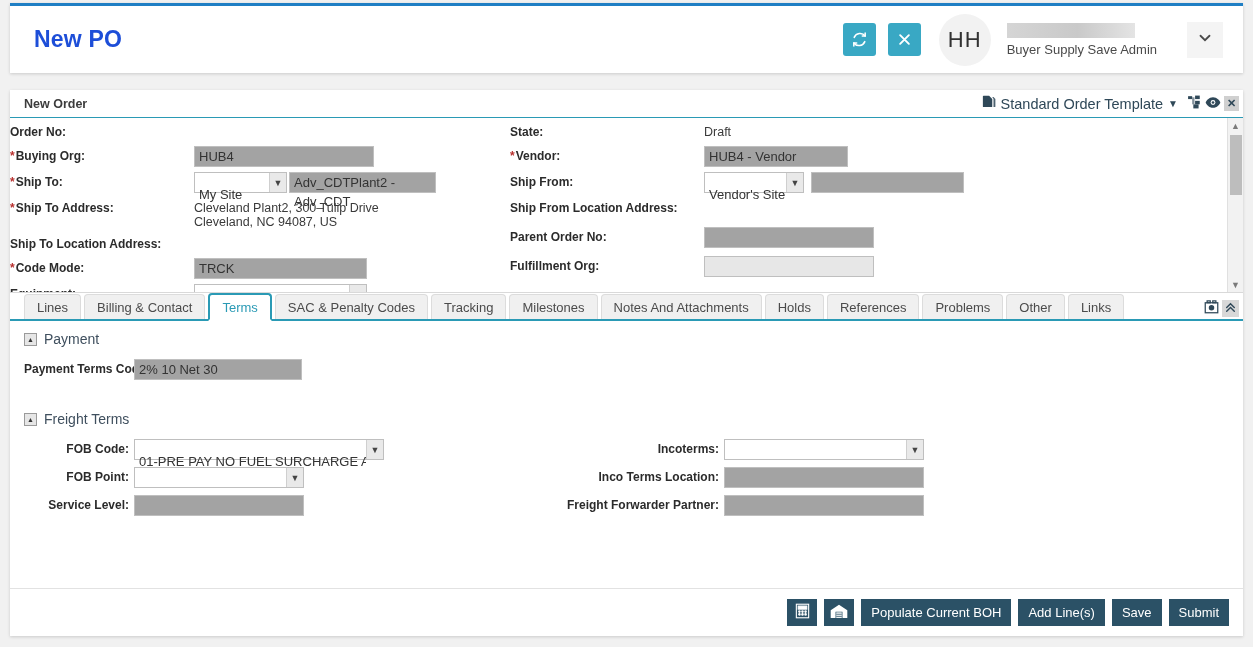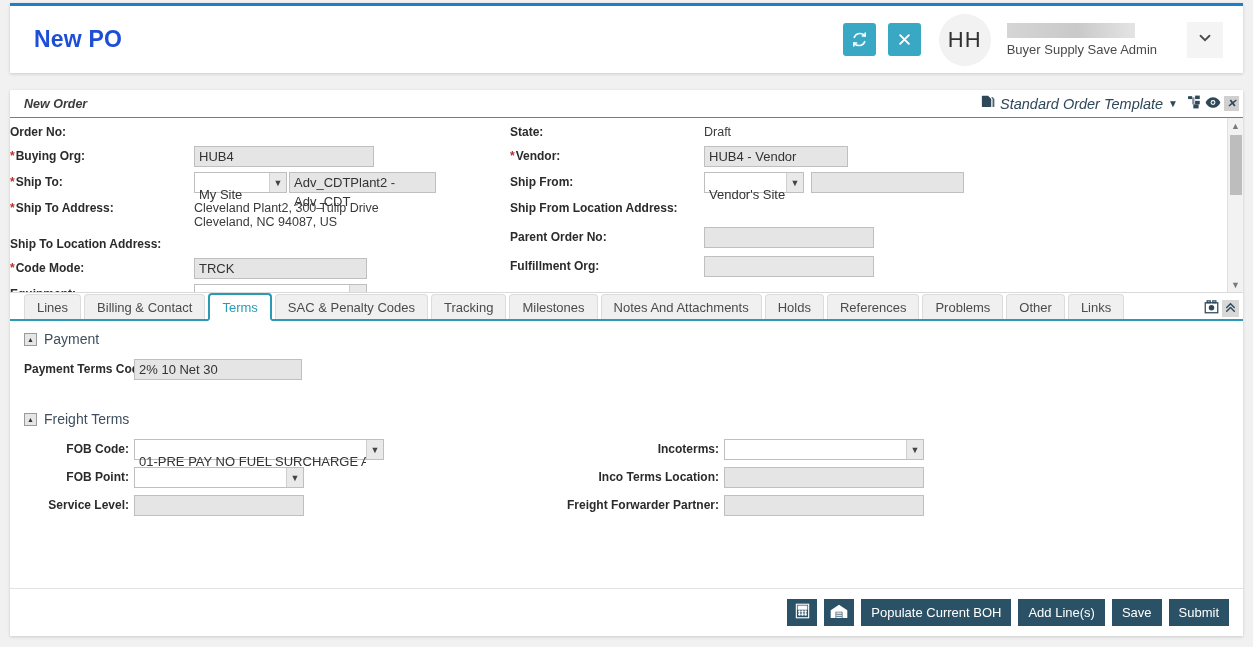--- a/index.html
+++ b/index.html
@@ -77,21 +77,20 @@
     width: 1233px; height: 546px;
     background: #fff;
     box-shadow: 0 1px 3px rgba(0,0,0,0.16);
   }
   .panel-header {
     height: 28px;
     border-bottom: 1px solid #2a9ab5;
     display: flex; align-items: center;
     padding: 0 4px 0 14px;
     position: relative;
-    font-style: italic;
   }
   .panel-header-title {
     font-size: 12.5px; font-weight: bold; color: #3c3c3c;
   }
   .panel-header-right {
     margin-left: auto;
     display: flex; align-items: center; gap: 3px;
   }
   .tmpl-select {
     display: flex; align-items: center; gap: 5px;
@@ -133,21 +132,21 @@
     white-space: nowrap;
   }
   .col-left .flabel { width: 184px; }
   .col-right .flabel { width: 194px; }
   .req { color: #b8312f; font-weight: bold; margin-right: 1px; }
   .fval { display: flex; align-items: flex-start; gap: 2px; }
 
   .txt {
     height: 21px;
     border: 1px solid #bfbfbf;
-    background: #e5e5e5;
+    background: #a3a3a3;
     font-size: 13px;
     color: #333;
     padding: 0 4px;
     font-family: "Liberation Sans", sans-serif;
     line-height: 19px;
   }
   .txt.readonly { background: #e7e7e7; }
   .sel {
     height: 21px;
     border: 1px solid #bfbfbf;

